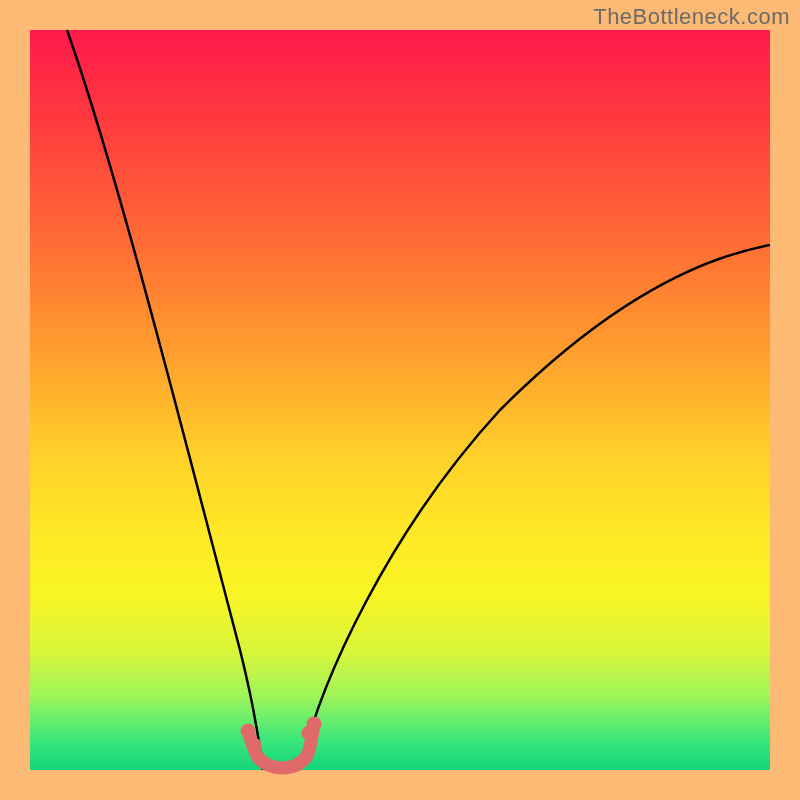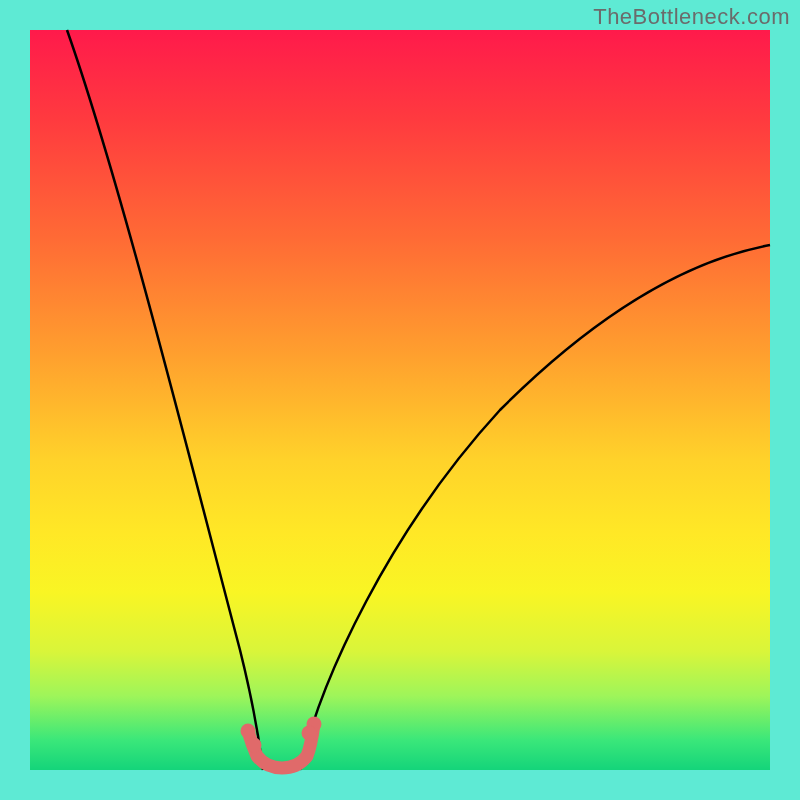--- a/index.html
+++ b/index.html
@@ -10,21 +10,21 @@
     background: #000;
     overflow: hidden;
     font-family: Arial, Helvetica, sans-serif;
   }
   .frame {
     position: absolute;
     left: 0;
     top: 0;
     width: 800px;
     height: 800px;
-    background: #5eead4;
+    background: #fdba74;
   }
   .plot-area {
     position: absolute;
     left: 30px;
     top: 30px;
     width: 740px;
     height: 740px;
     background: linear-gradient(
       to bottom,
       #ff1a4b 0%,

